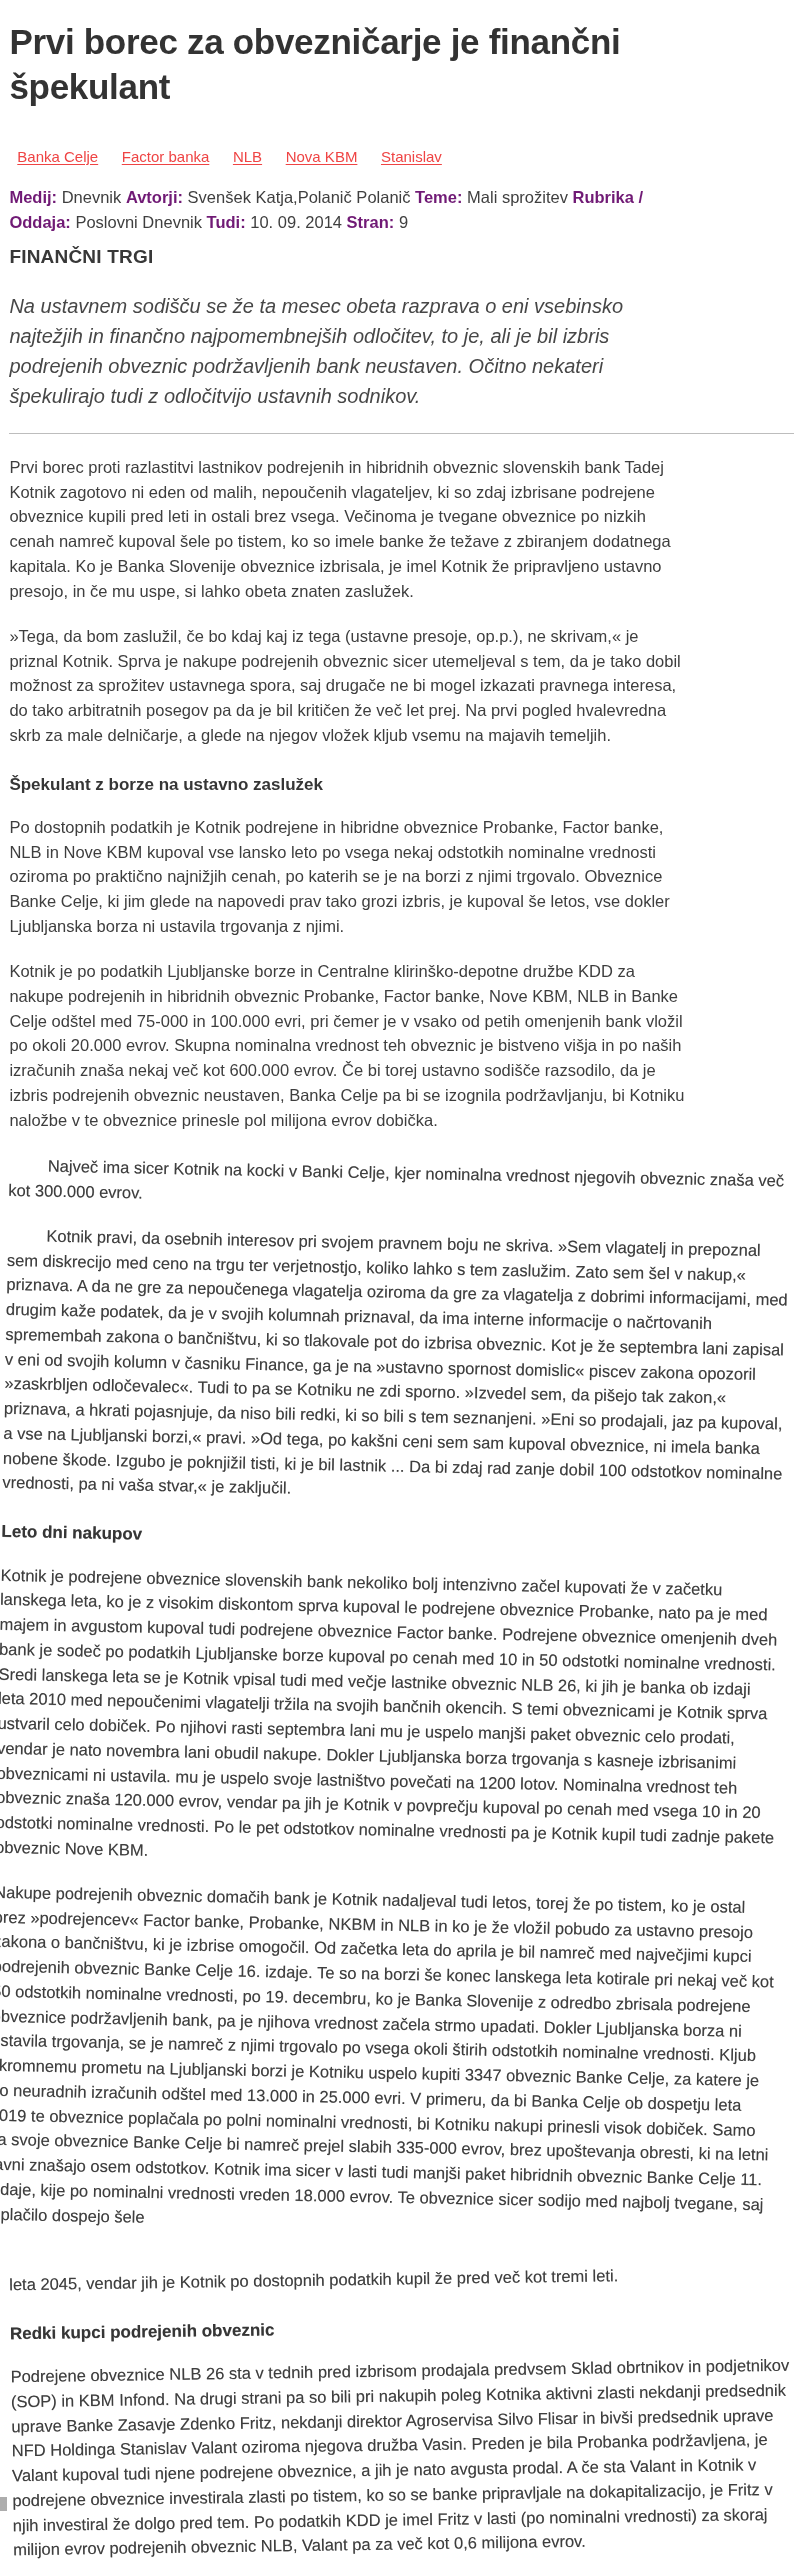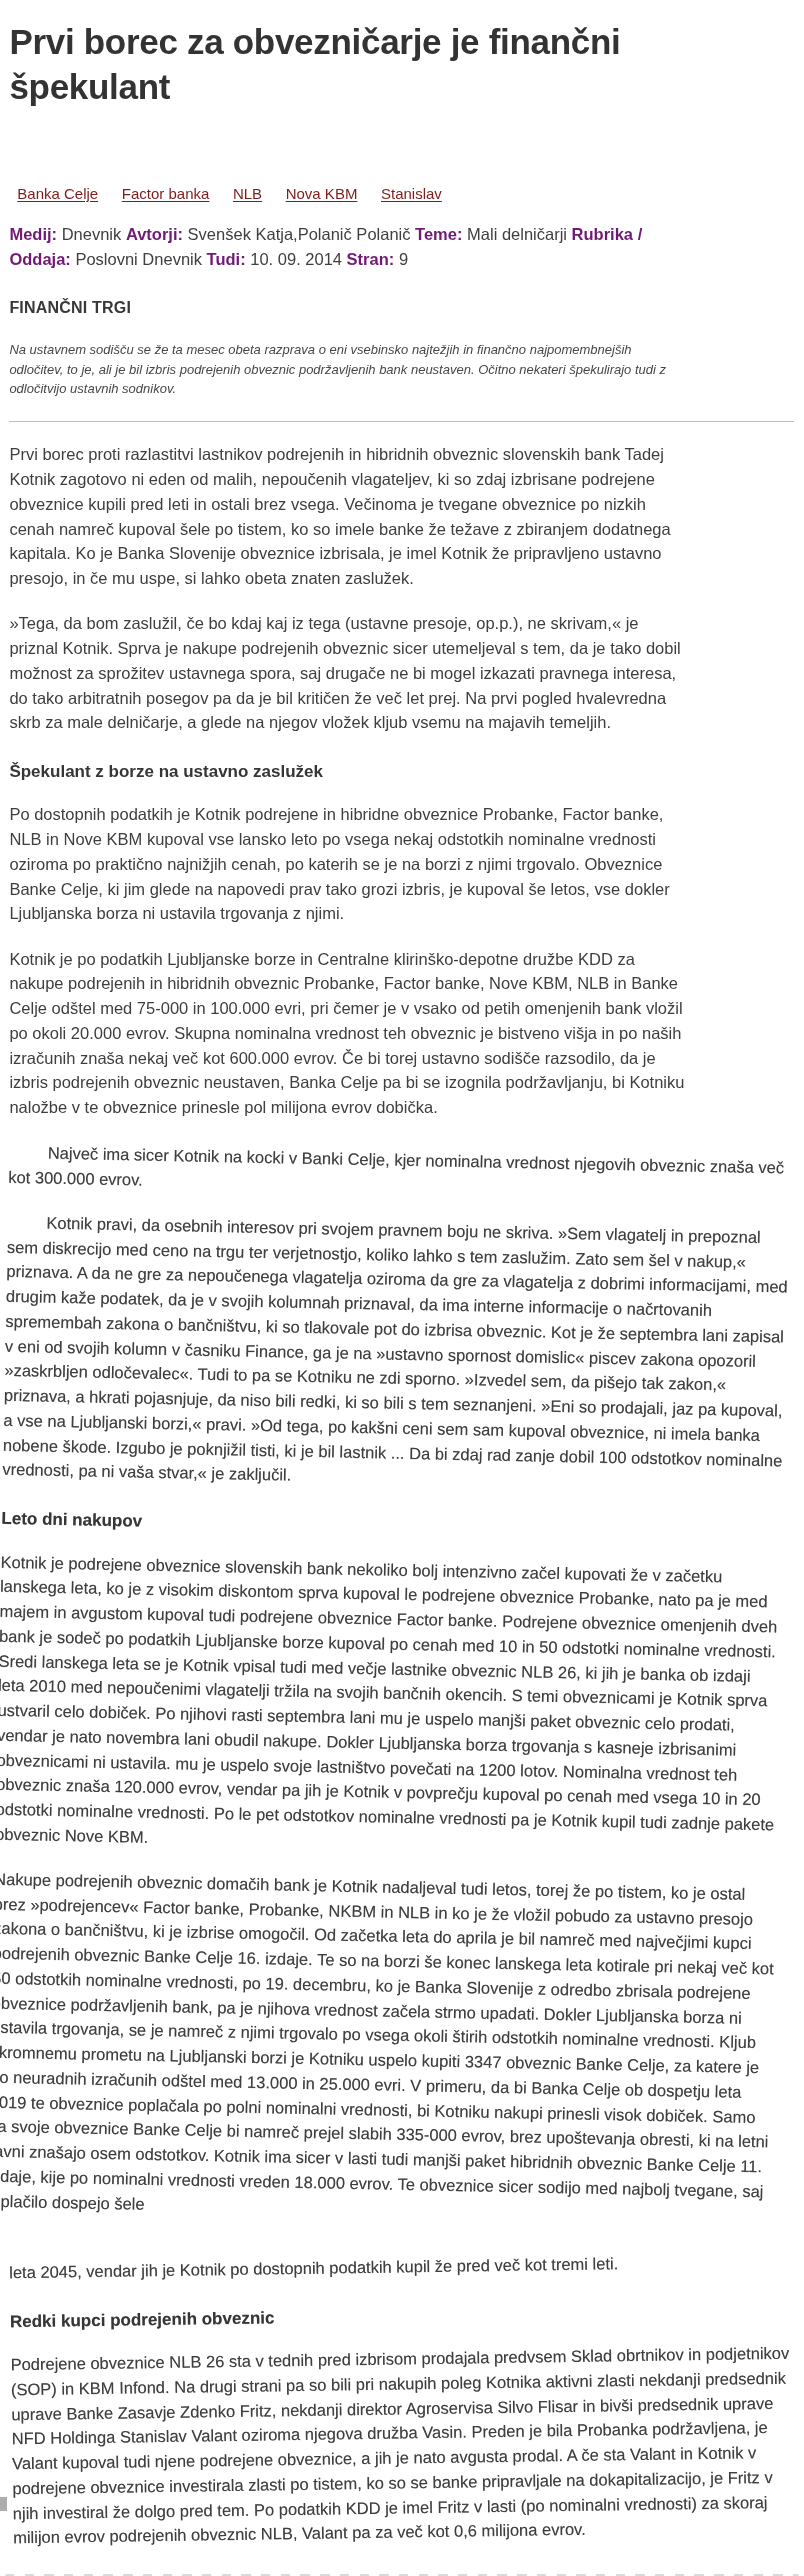--- a/index.html
+++ b/index.html
@@ -28,47 +28,46 @@
   }
   .tags {
     margin-top: 38px;
     padding-left: 7.9px;
     display: flex;
     gap: 23.6px;
     align-items: baseline;
   }
   .tag {
     font-size: 15px;
-    color: #7f1d1d;
+    color: #ef4444;
     text-decoration: underline;
     text-underline-offset: 2.4px;
     cursor: pointer;
     white-space: nowrap;
-    margin-top: 37px;
   }
   .meta {
     margin: 20.4px 0 0 0;
     max-width: 778px;
     font-size: 16.5px;
     line-height: 1.5;
     color: #3f3f3f;
   }
   .meta b { color: #701a75; }
   .kicker {
-    margin-top: 27px;
-    font-size: 16px;
+    margin-top: 11px;
+    font-size: 19px;
     font-weight: 700;
     color: #383838;
     letter-spacing: 0.2px;
   }
   .lead {
     margin: 23.6px 0 0 0;
     max-width: 786px;
     font-style: italic;
-    font-size: 13px;
+    font-size: 20px;
     line-height: 1.5;
     color: #474747;
   }
   .rule {
     border: none;
     border-top: 1.6px solid #bdbdbd;
     margin: 22px 0 0 0;
     width: 785px;
   }
   .body p.para {
@@ -137,21 +136,21 @@
     <a class="tag">Nova KBM</a>
     <a class="tag">Stanislav</a>
   </div>
 
   <p class="meta">
     <b>Medij:</b>
     <span>Dnevnik</span>
     <b>Avtorji:</b>
     <span>Svenšek Katja,Polanič Polanič</span>
     <b>Teme:</b>
-    <span>Mali delničarji</span>
+    <span>Mali sprožitev</span>
     <b>Rubrika / Oddaja:</b>
     <span>Poslovni Dnevnik</span>
     <b>Tudi:</b>
     <span>10. 09. 2014</span>
     <b>Stran:</b>
     <span>9</span>
   </p>
 
   <div class="kicker">FINANČNI TRGI</div>
 

